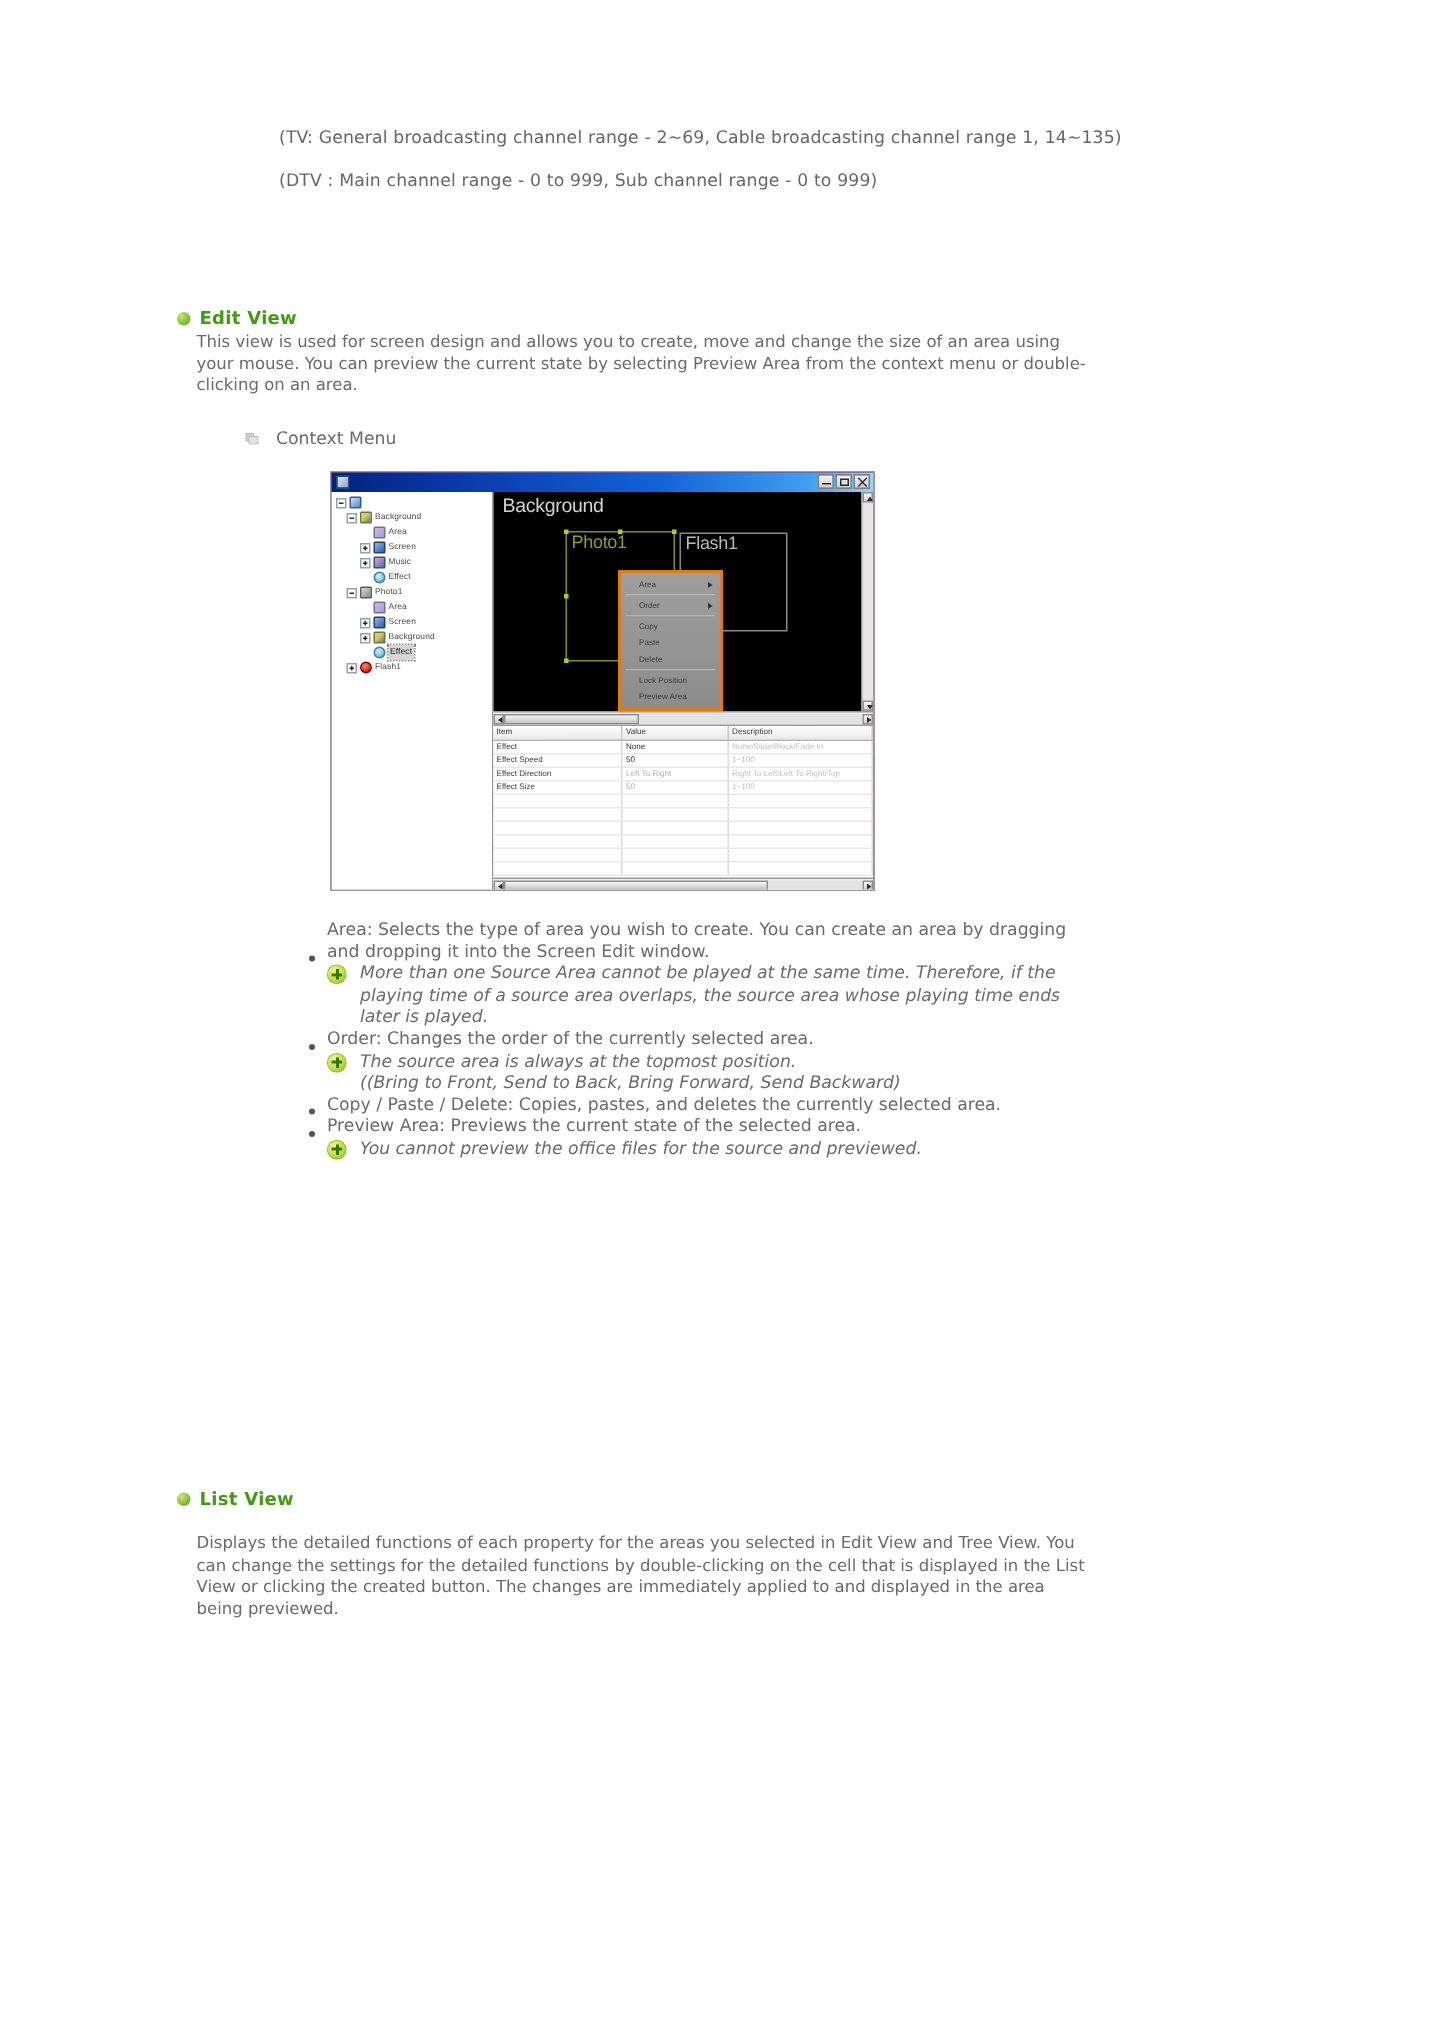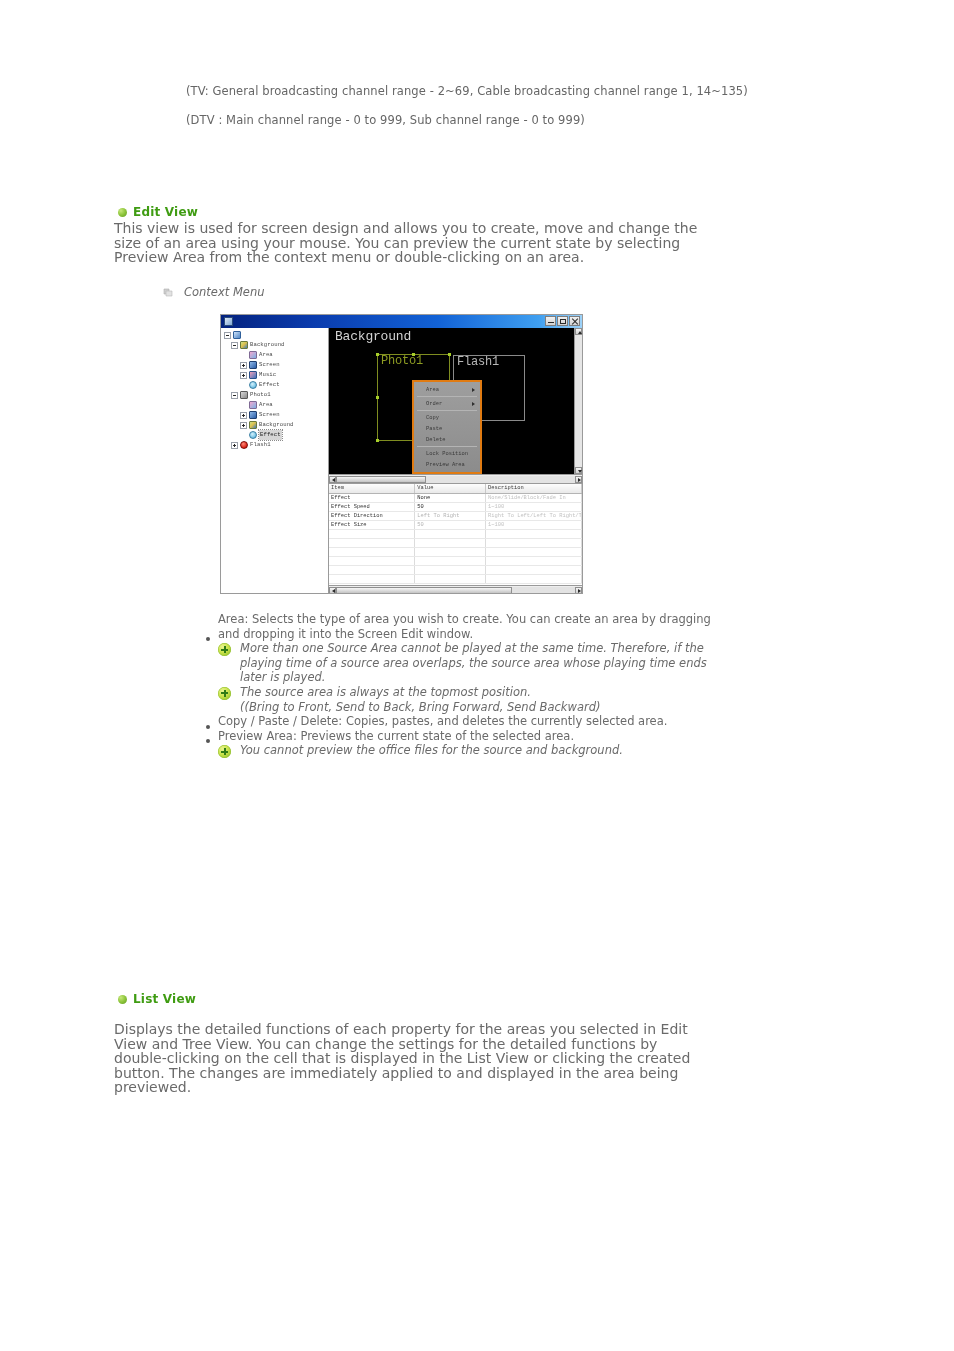--- a/index.html
+++ b/index.html
@@ -50,39 +50,38 @@
     font-weight: bold;
     color: #3f9c12;
     letter-spacing: 0.2px;
   }
   #head-edit-view { top: 205px; }
   #head-list-view { top: 992px; }
 
   
   .para {
     position: absolute;
-    left: 114px;
+    left: 131px;
     width: 596px;
-    font-size: 14px;
+    font-size: 11px;
     line-height: 14.6px;
     color: #6a6a6a;
     text-align: left;
   }
   #para-edit-view { top: 221px; }
   #para-list-view { top: 1022px; }
 
   
   .caption-row {
     position: absolute;
     left: 163px;
     top: 285px;
     display: flex;
     align-items: center;
     gap: 10px;
-    font-style: italic;
   }
   .doc-icon {
     width: 11px; height: 11px;
     position: relative;
     flex: none;
   }
   .doc-icon svg { display: block; }
   .caption-row .caption-text {
     font-size: 11.5px;
     color: #6a6a6a;
@@ -91,21 +90,21 @@
   
   .app-shot {
     position: absolute;
     left: 220px;
     top: 314px;
     width: 363px;
     height: 280px;
     background: #4c1d95;
     border: 1px solid #9a9a9a;
     overflow: hidden;
-    font-family: Liberation Mono, monospace;
+    font-family: Liberation Sans, sans-serif;
   }
   .titlebar {
     height: 13px;
     background: linear-gradient(to right, #04227e 0%, #0a3bad 25%, #1262d6 60%, #3f9ff0 88%, #9dd2f8 100%);
     display: flex;
     align-items: center;
     padding: 0 1px;
     position: relative;
   }
   .titlebar .sys-icon {
@@ -698,38 +697,42 @@
 
     <div class="b-item">
       <span class="b-dot"></span>
       <span class="b-text">Area: Selects the type of area you wish to create. You can create an area by dragging and dropping it into the Screen Edit window.</span>
     </div>
     <div class="sub-note">
       <span class="plus-icon"></span>
       <span class="sub-text"><span>More than one Source Area cannot be played at the same time. Therefore, if the playing time of a source area overlaps, the source area whose playing time ends later is played.</span><br></span>
     </div>
 
+    <div class="b-item">
+      <span class="b-dot"></span>
+      <span class="b-text">Order: Changes the order of the currently selected area.</span>
+    </div>
     <div class="sub-note">
       <span class="plus-icon"></span>
       <span class="sub-text"><span>The source area is always at the topmost position.</span><br><span>((Bring to Front, Send to Back, Bring Forward, Send Backward)</span></span>
     </div>
 
     <div class="b-item">
       <span class="b-dot"></span>
       <span class="b-text">Copy / Paste / Delete: Copies, pastes, and deletes the currently selected area.</span>
     </div>
 
 
     <div class="b-item">
       <span class="b-dot"></span>
       <span class="b-text">Preview Area: Previews the current state of the selected area.</span>
     </div>
     <div class="sub-note">
       <span class="plus-icon"></span>
-      <span class="sub-text">You cannot preview the office files for the source and background.</span>
+      <span class="sub-text">You cannot preview the office files for the source and previewed.</span>
     </div>
 
   </div>
 
   <div class="section-head" id="head-list-view">
     <span class="bullet-sphere"></span>
     <span class="title">List View</span>
   </div>
 
   <div class="para" id="para-list-view">Displays the detailed functions of each property for the areas you selected in Edit View and Tree View. You can change the settings for the detailed functions by double-clicking on the cell that is displayed in the List View or clicking the created button. The changes are immediately applied to and displayed in the area being previewed.</div>

